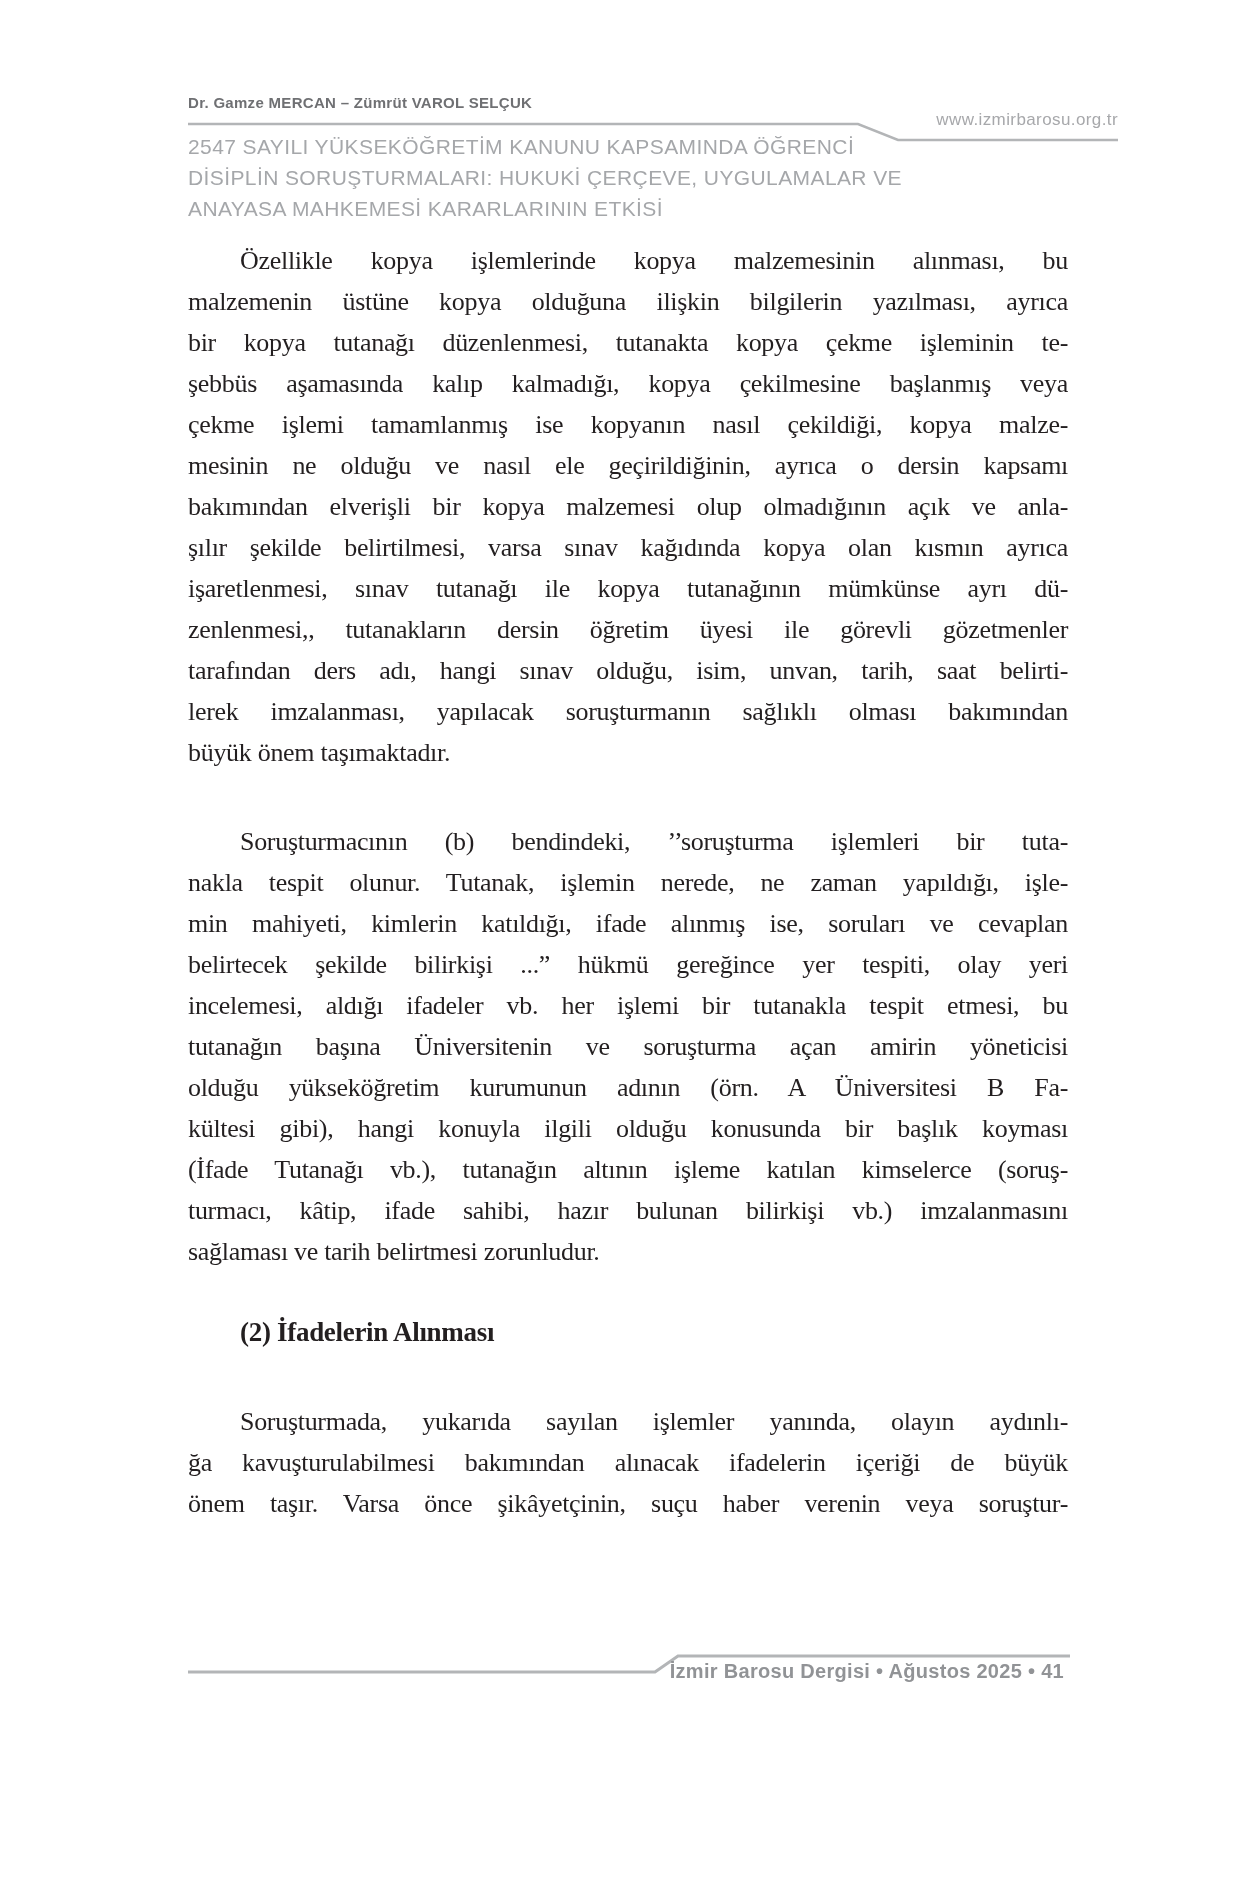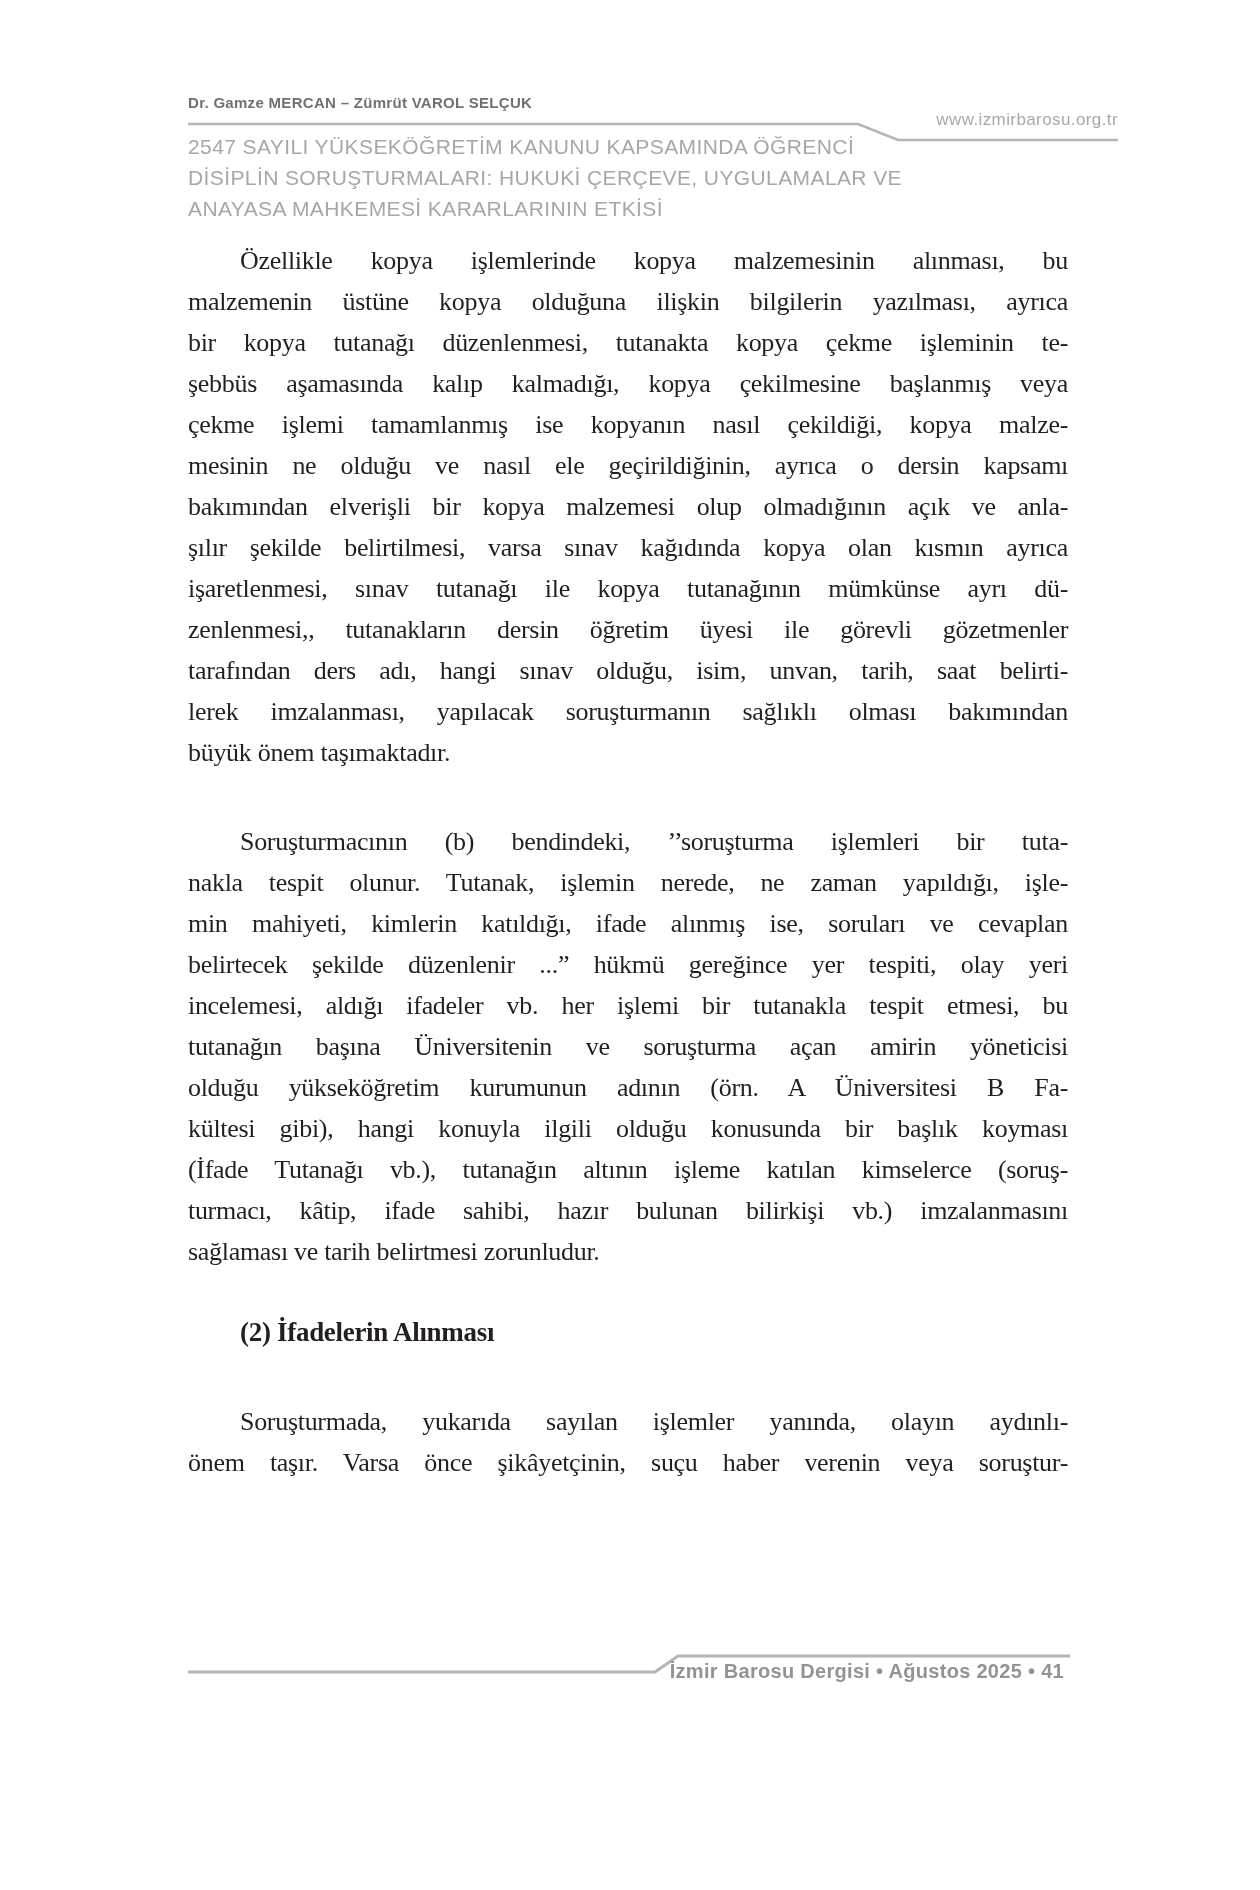--- a/index.html
+++ b/index.html
@@ -99,32 +99,33 @@
         <div class="line">işaretlenmesi, sınav tutanağı ile kopya tutanağının mümkünse ayrı dü-</div>
         <div class="line">zenlenmesi,, tutanakların dersin öğretim üyesi ile görevli gözetmenler</div>
         <div class="line">tarafından ders adı, hangi sınav olduğu, isim, unvan, tarih, saat belirti-</div>
         <div class="line">lerek imzalanması, yapılacak soruşturmanın sağlıklı olması bakımından</div>
         <div class="line last">büyük önem taşımaktadır.</div>
       </div>
       <div class="para indent">
         <div class="line">Soruşturmacının (b) bendindeki, ’’soruşturma işlemleri bir tuta-</div>
         <div class="line">nakla tespit olunur. Tutanak, işlemin nerede, ne zaman yapıldığı, işle-</div>
         <div class="line">min mahiyeti, kimlerin katıldığı, ifade alınmış ise, soruları ve cevaplan</div>
-        <div class="line">belirtecek şekilde düzenlenir ...” hükmü gereğince yer tespiti, olay yeri</div>
+        <div class="line">belirtecek şekilde bilirkişi ...” hükmü gereğince yer tespiti, olay yeri</div>
         <div class="line">incelemesi, aldığı ifadeler vb. her işlemi bir tutanakla tespit etmesi, bu</div>
         <div class="line">tutanağın başına Üniversitenin ve soruşturma açan amirin yöneticisi</div>
         <div class="line">olduğu yükseköğretim kurumunun adının (örn. A Üniversitesi B Fa-</div>
         <div class="line">kültesi gibi), hangi konuyla ilgili olduğu konusunda bir başlık koyması</div>
         <div class="line">(İfade Tutanağı vb.), tutanağın altının işleme katılan kimselerce (soruş-</div>
         <div class="line">turmacı, kâtip, ifade sahibi, hazır bulunan bilirkişi vb.) imzalanmasını</div>
         <div class="line last">sağlaması ve tarih belirtmesi zorunludur.</div>
       </div>
       <div class="heading">(2) İfadelerin Alınması</div>
       <div class="para indent">
         <div class="line">Soruşturmada, yukarıda sayılan işlemler yanında, olayın aydınlı-</div>
+        <div class="line">ğa kavuşturulabilmesi bakımından alınacak ifadelerin içeriği de büyük</div>
         <div class="line">önem taşır. Varsa önce şikâyetçinin, suçu haber verenin veya soruştur-</div>
       </div>
     </div>
 
   <svg class="rule-svg footer-rule-svg" width="1260" height="70" aria-hidden="true">
     <polyline points="188,42 655,42 678,26 1070,26" fill="none" stroke="#b3b5b7" stroke-width="3"></polyline>
   </svg>
 
   <div class="footer-text">İzmir Barosu Dergisi • Ağustos 2025 • 41</div>
 

